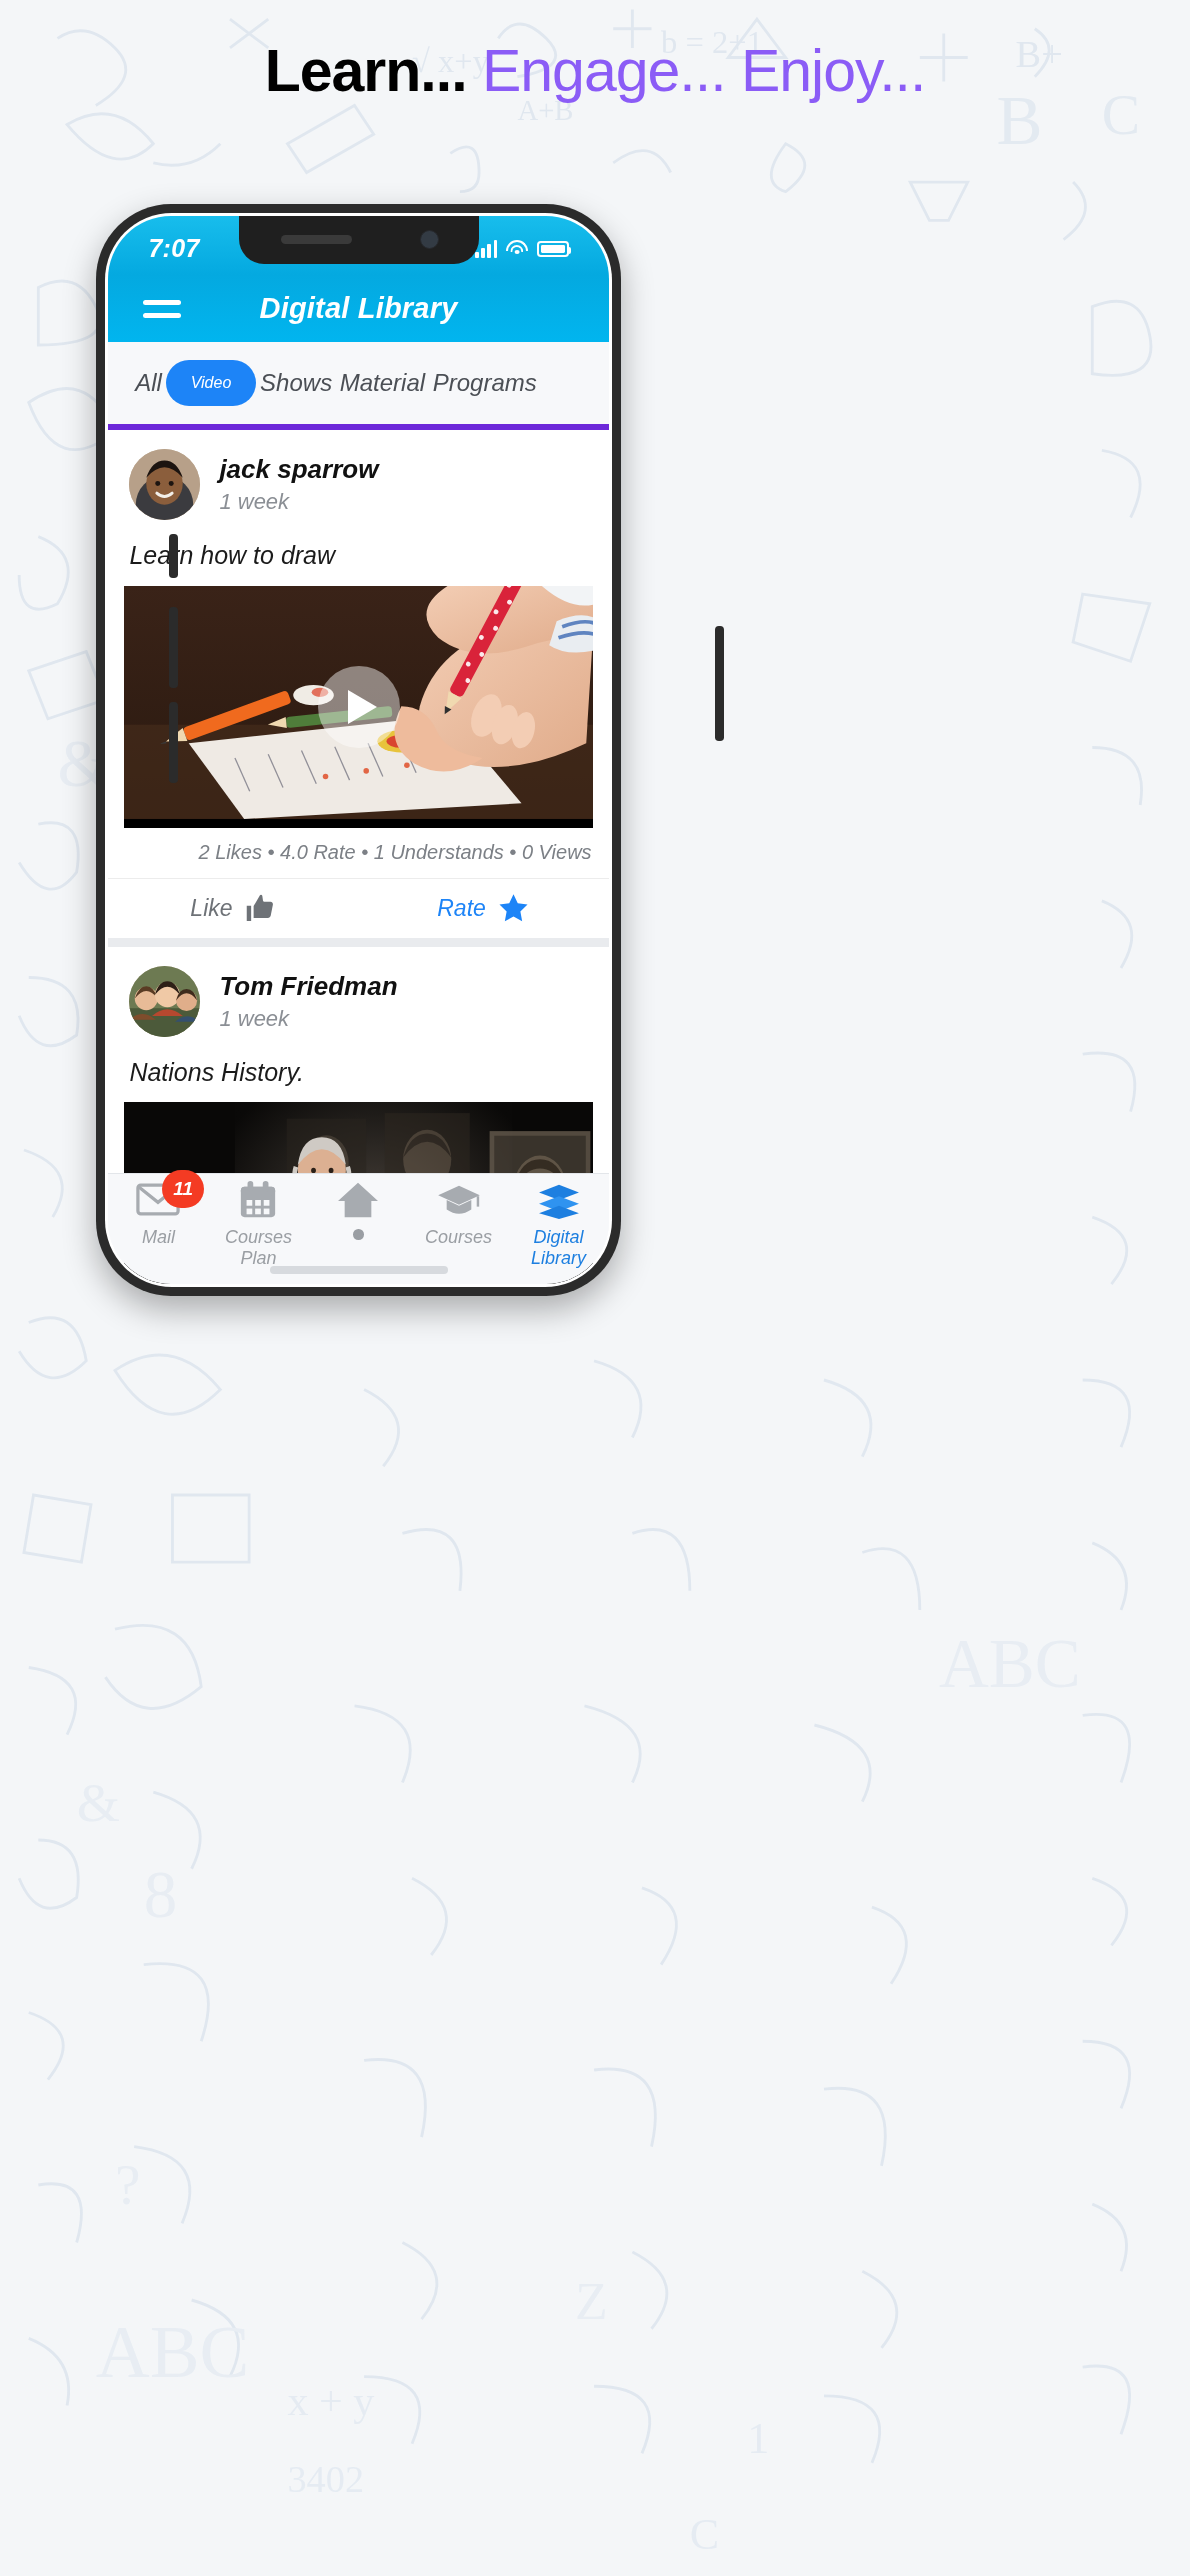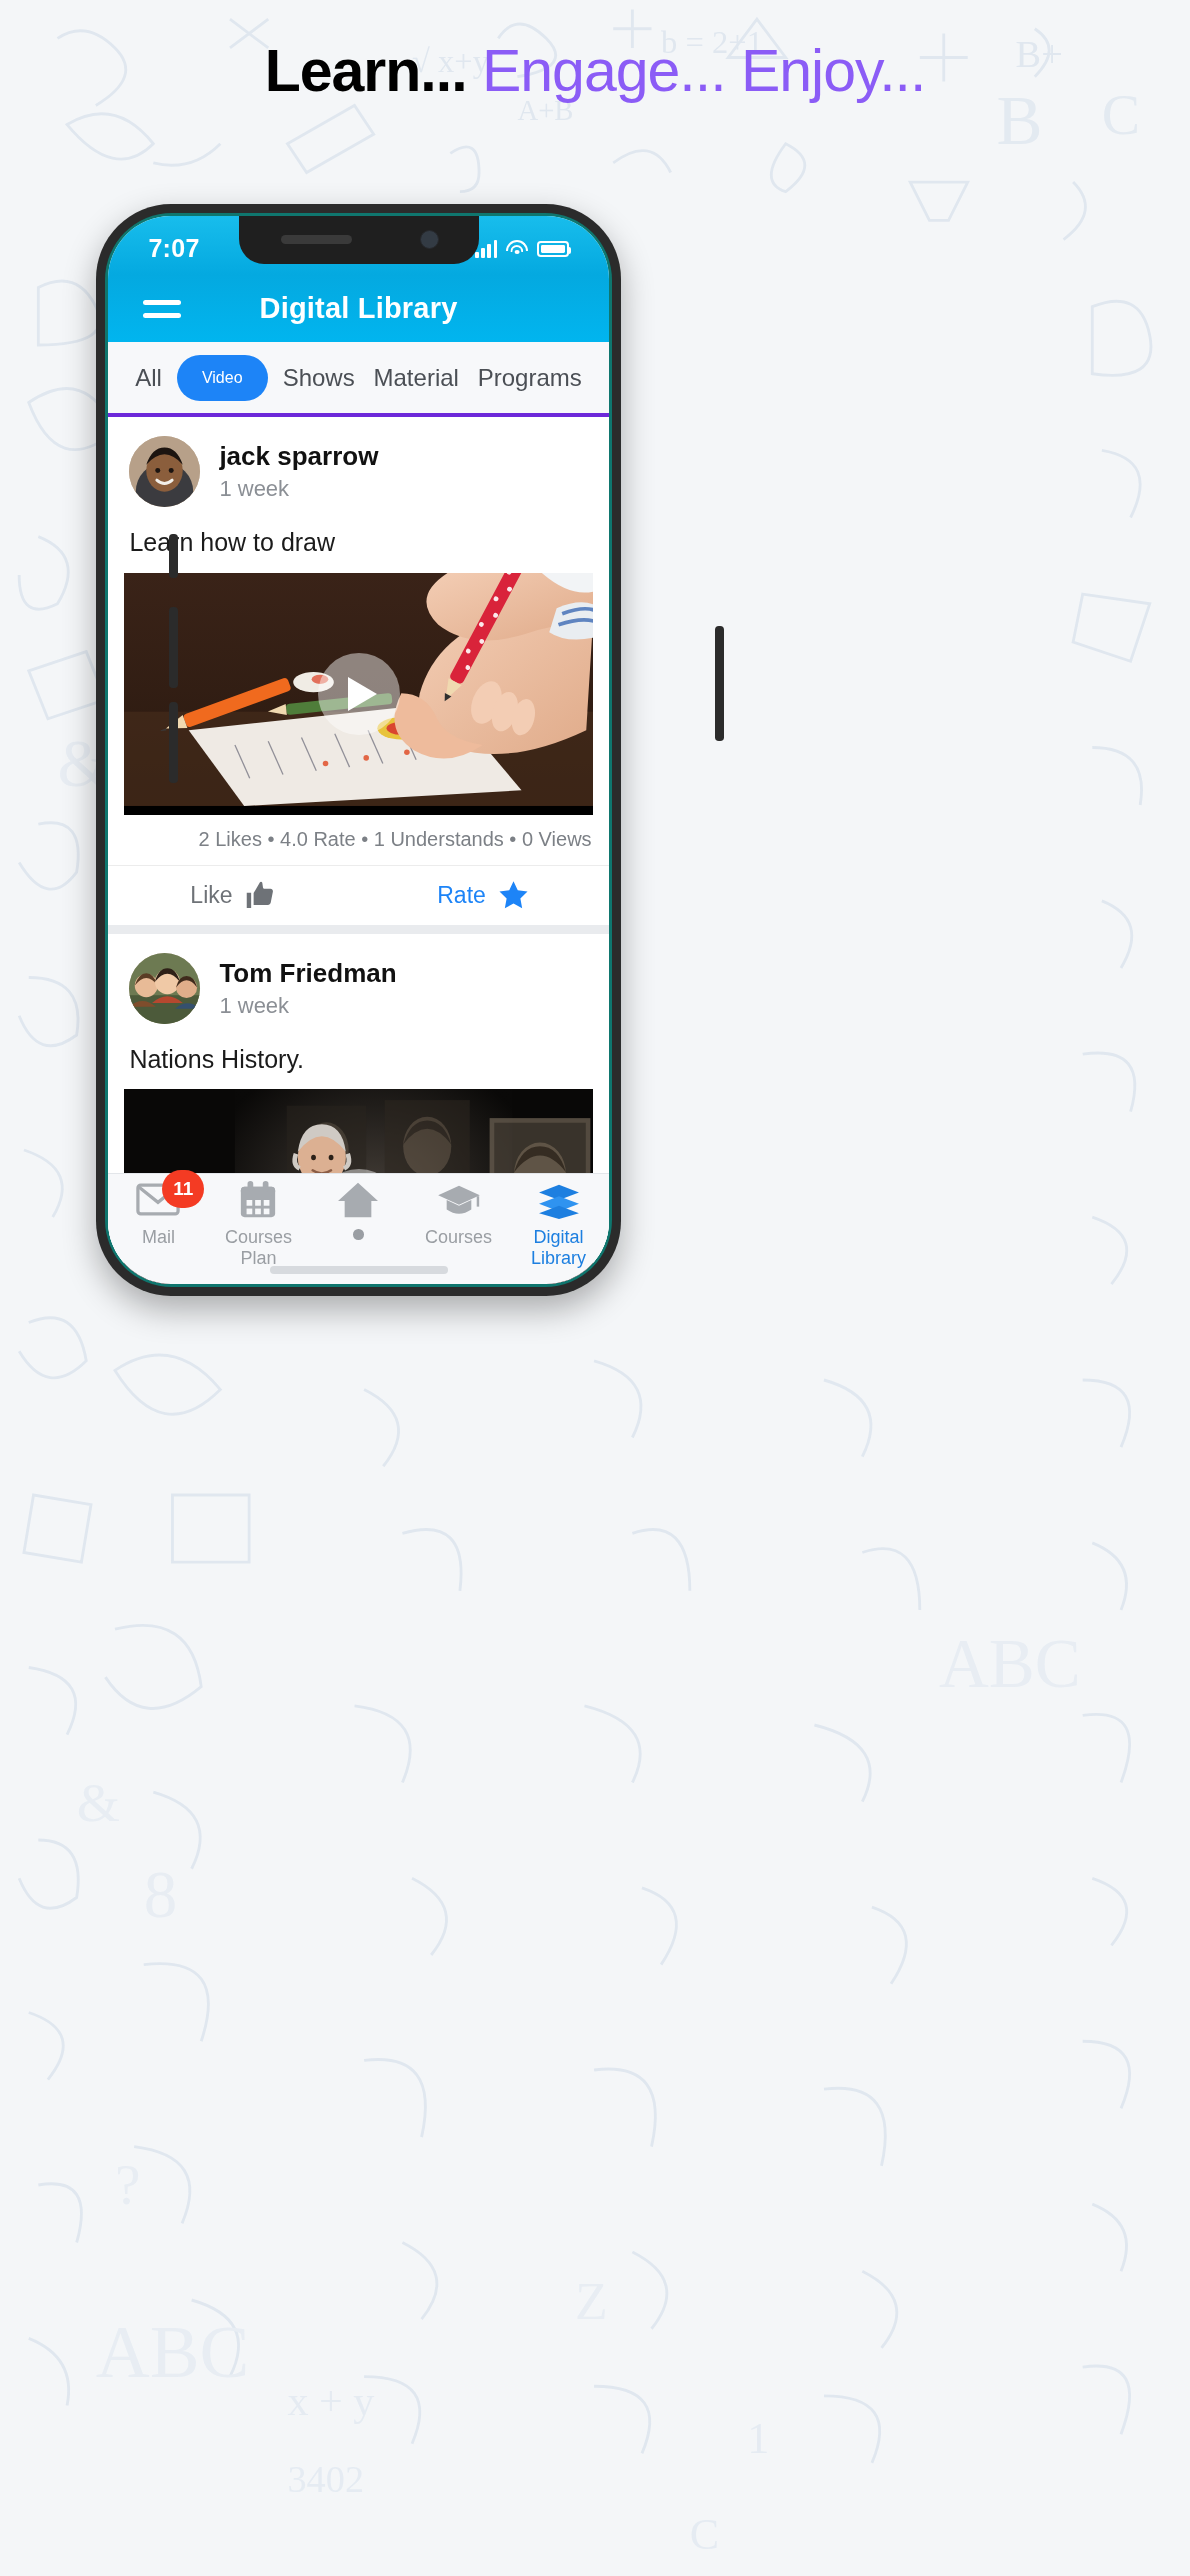--- a/index.html
+++ b/index.html
@@ -30,21 +30,21 @@
     position:absolute; left:96px; top:204px;
     width:525px; height:1092px;
     background:#2b2b2b;
     border-radius:75px;
     z-index:4;
     box-shadow:0 13.4px 33px rgba(0,0,0,.30);
     padding:8.6px;
   }
   .phone-inner-ring {
     width:100%; height:100%;
-    background:#0f766e; border-radius:67px; padding:3.8px;
+    background:#ffffff; border-radius:67px; padding:3.8px;font-style:italic;
   }
   .screen {
     position:relative;
     width:100%; height:100%;
     background:#ffffff;
     border-radius:63px;
     overflow:hidden;
   }
   
   .btn-side { position:absolute; background:#2b2b2b; border-radius:3.8px; z-index:6; }
@@ -110,24 +110,24 @@
   .hamburger i:nth-child(1){ width:38px; }
   .hamburger i:nth-child(2){ width:38px; }
   .appbar-title {
     position:absolute; left:0; right:0; text-align:center;
     color:#fff; font-weight:bold; font-size:29px; letter-spacing:0.2px;
     pointer-events:none;
   }
 
   
   .tabs {
-    height:75px; background:#f7f8fa;
-    display:flex; align-items:center; justify-content:space-between;
+    height:88px; background:#f7f8fa;
+    display:flex; align-items:center; justify-content:flex-start;
     padding:0 23px;
-    border-bottom:4px solid #6d28d9;
+    border-bottom:6px solid #6d28d9;
   }
   .tab { font-size:24px; color:#4b4f55; padding:5.8px 3.8px; }
   .tab.active {
     background:#1d84f7; color:#fff; border-radius:25px;
     padding:14px 25px; font-size:16px;
   }
 
   
   .feed { position:relative; background:#e9ebee; height:968px; overflow:hidden; }
   .post { background:#fff; }

